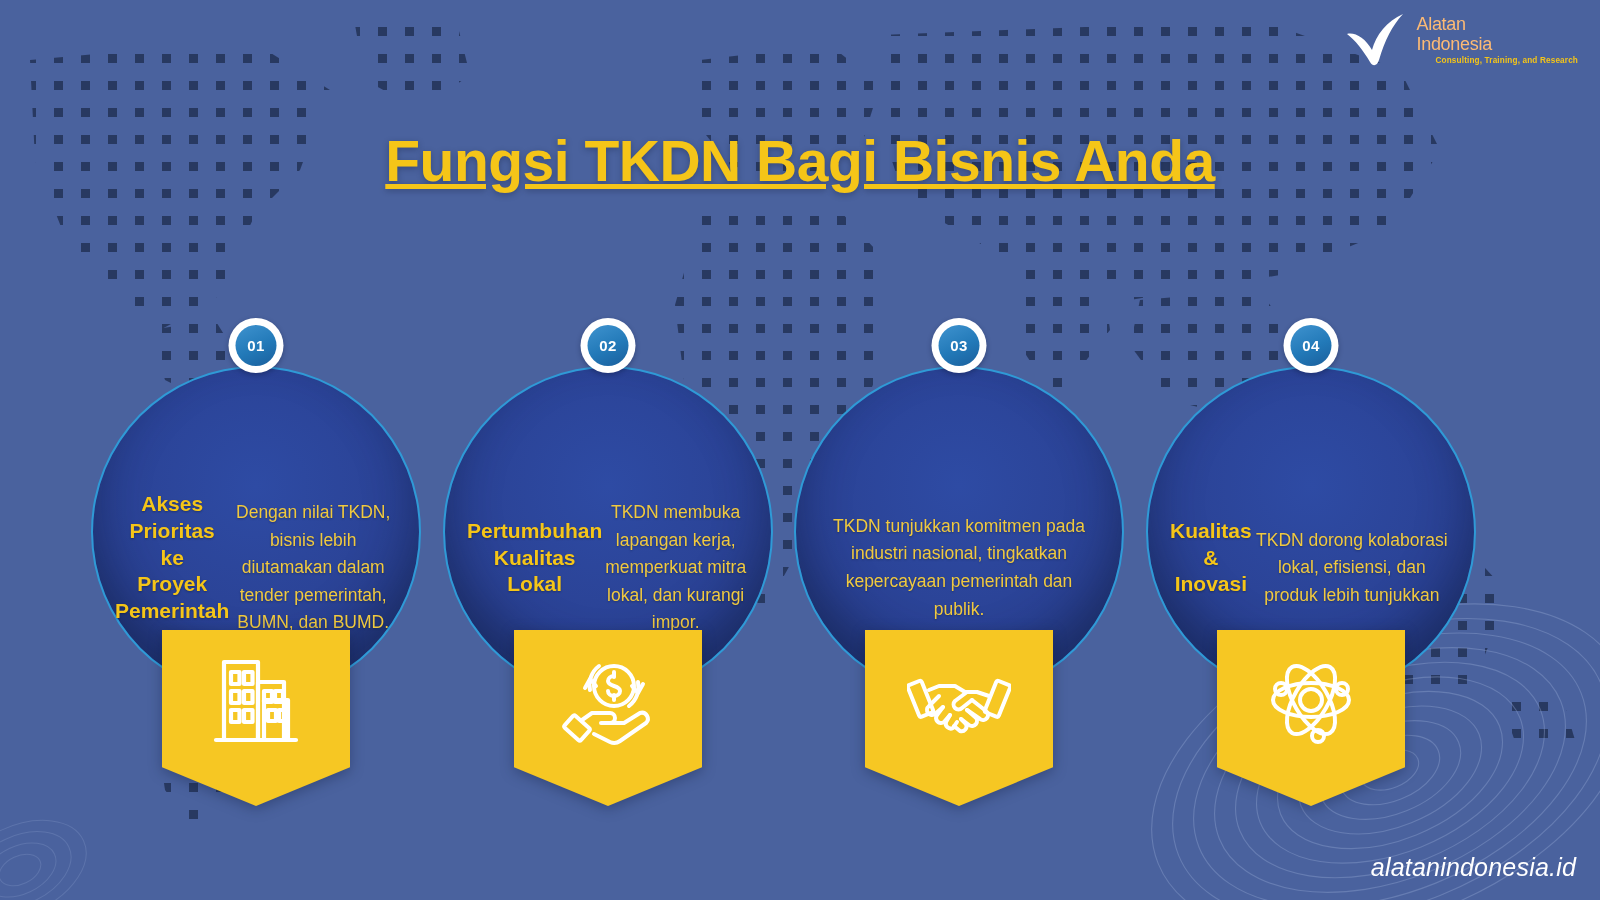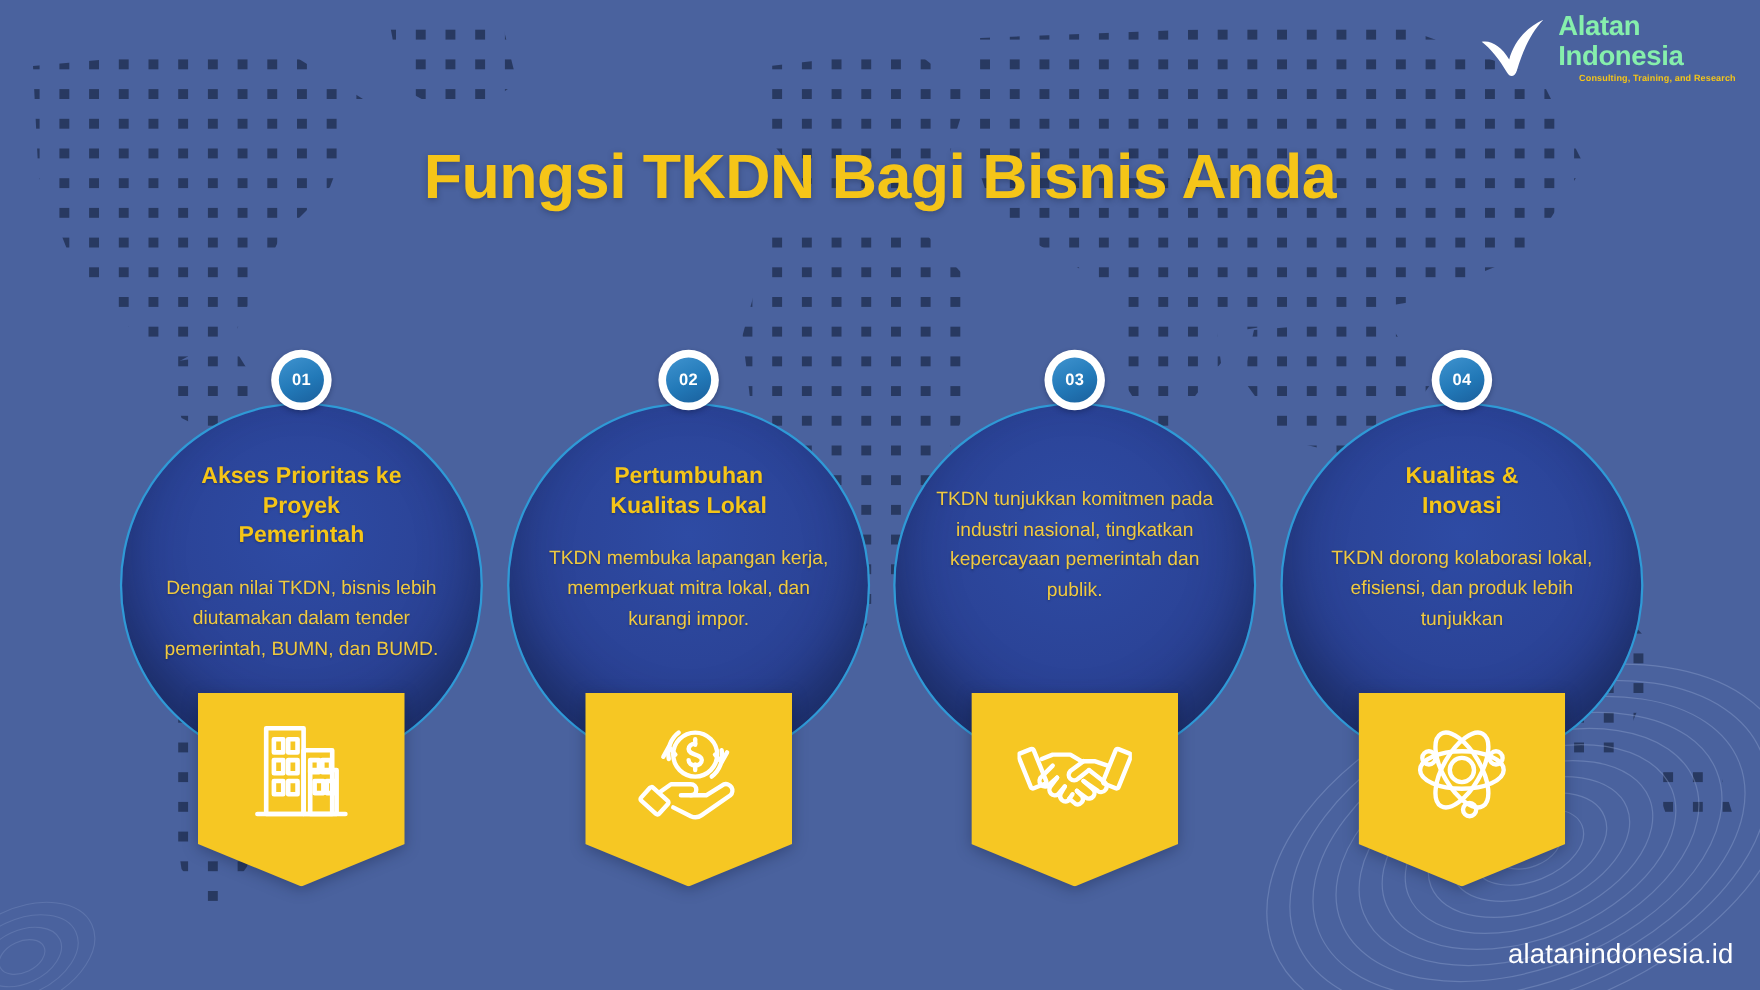--- a/index.html
+++ b/index.html
@@ -24,51 +24,52 @@
 
   
   .logo {
     position:absolute; top:12px; right:22px;
     display:flex; align-items:center; gap:10px;
     z-index:30;
   }
   .logo-mark { width:62px; height:56px; flex:0 0 auto; }
   .logo-text { display:flex; flex-direction:column; line-height:1; }
   .logo-l1, .logo-l2 {
-    color:#86efac; font-weight:bold; font-size:25px; letter-spacing:-.3px;
+    color:#fdba74; font-weight:normal; font-size:18px; letter-spacing:-.3px;
   }
   .logo-l2 { margin-top:2px; }
   .logo-tag {
     color:#f5c518; font-size:8.2px; font-weight:bold;
     letter-spacing:.15px; margin-top:4px;margin-left:19px;
   }
 
   
   .title {
     position:absolute; top:128px; left:0; width:100%;
     text-align:center;
     color:#f5c518;
     font-size:57px; font-weight:bold;
     letter-spacing:-.5px;
     text-shadow:0 2px 6px rgba(18,28,58,.35);
     z-index:20;
-  }
-
-  
-  .cards { position:absolute; top:0; left:18px; width:1568px; height:900px; z-index:10; }
+    text-decoration:underline;
+  }
+
+  
+  .cards { position:absolute; top:0; left:0; width:1568px; height:900px; z-index:10; }
   .card { position:absolute; top:318px; width:330px; }
 
   .circle {
     position:absolute; top:48px; left:0;
     width:330px; height:332px;
     border-radius:50%;
     background:radial-gradient(circle at 50% 36%, #2e4ba4 0%, #2a4193 62%, #25397f 100%);
     border:2px solid #2f9ad6;
     box-shadow:inset 0 -30px 50px rgba(12,22,54,.45);
-    display:flex; flex-direction:column;
+    display:flex; flex-direction:row;
     align-items:center; justify-content:flex-start;
     padding:52px 22px 0 22px;
     text-align:center;
   }
   .card-title {
     color:#f5c518; font-weight:bold; font-size:21px;
     line-height:1.28; white-space:pre-line;
     text-shadow:0 1px 2px rgba(10,20,50,.4);
   }
   .card-body {
@@ -111,20 +112,21 @@
     display:flex; align-items:flex-start; justify-content:center;
     padding-top:18px;
   }
   .ribbon-icon { width:104px; height:104px; }
 
   
   .footer-url {
     position:absolute; right:24px; bottom:18px;
     color:#ffffff; font-size:25px; letter-spacing:.2px;
     z-index:30;
+    font-style:italic;
   }
 </style>
 </head>
 <body>
 
 <div id="stage">
 
   <svg class="dotmap" viewBox="0 0 1600 900" preserveAspectRatio="none" aria-hidden="true">
     <defs>
       <pattern id="dots" width="27" height="27" patternUnits="userSpaceOnUse">

